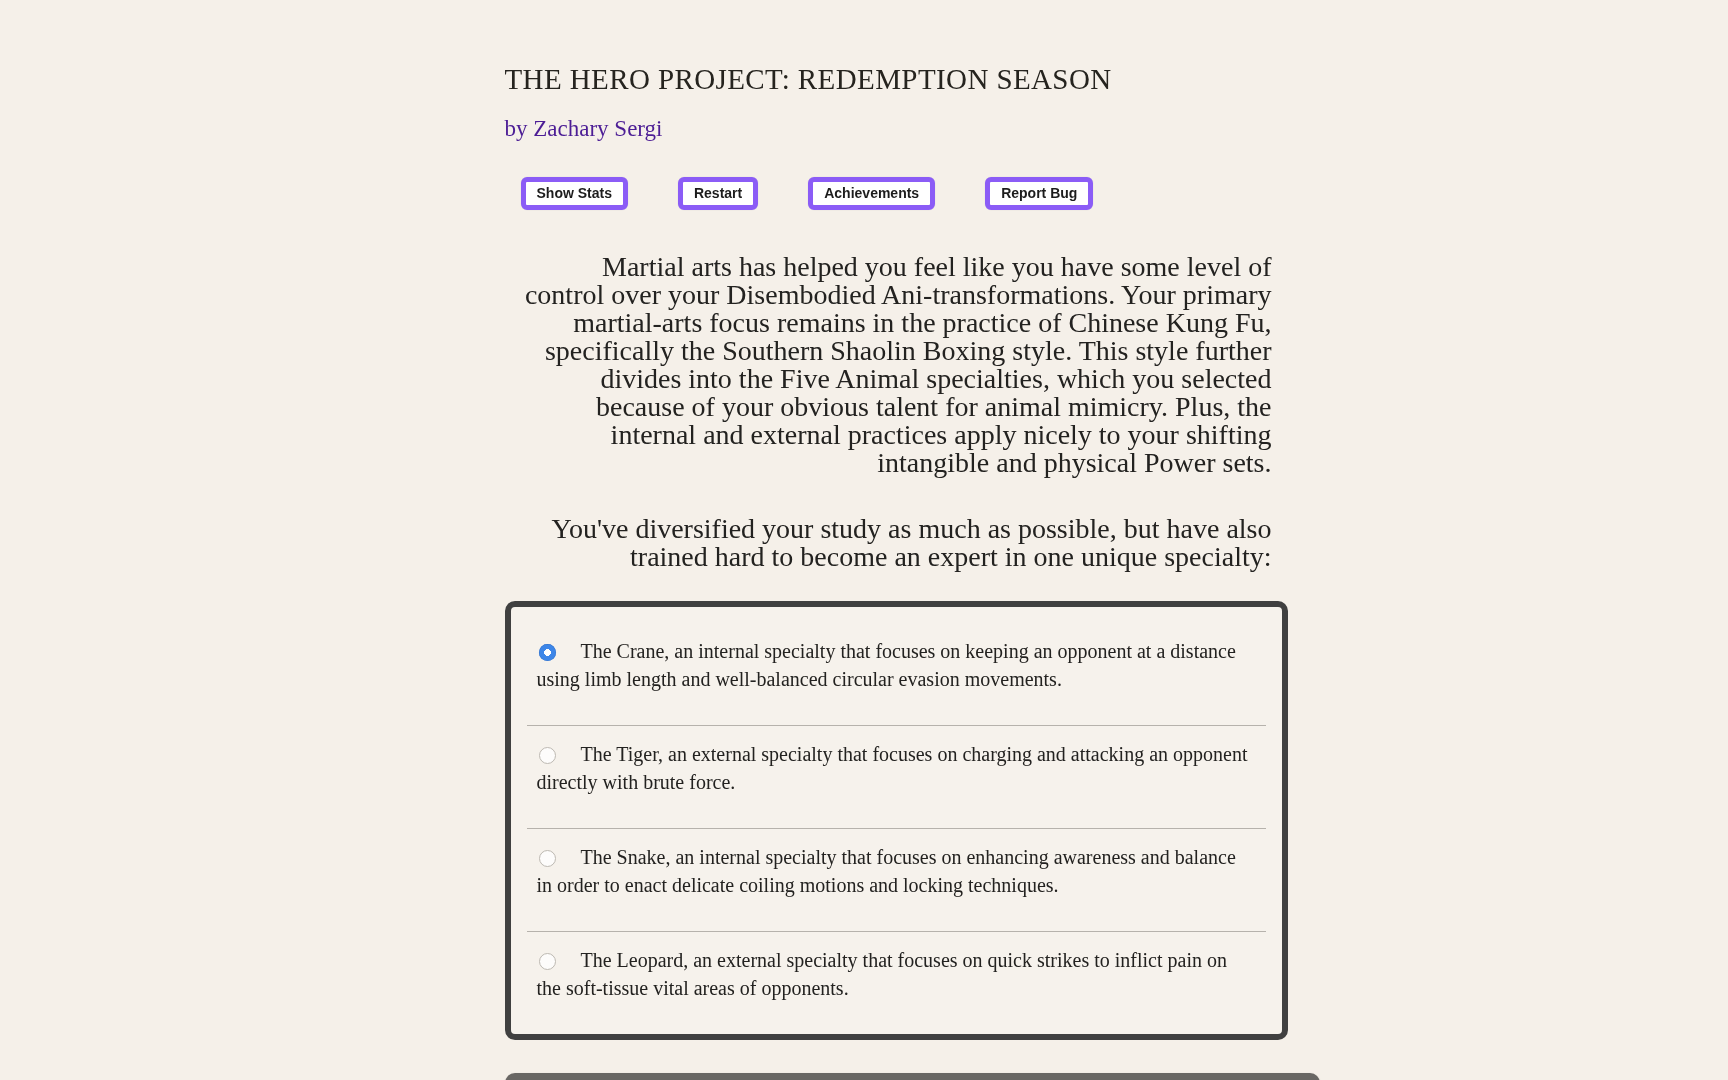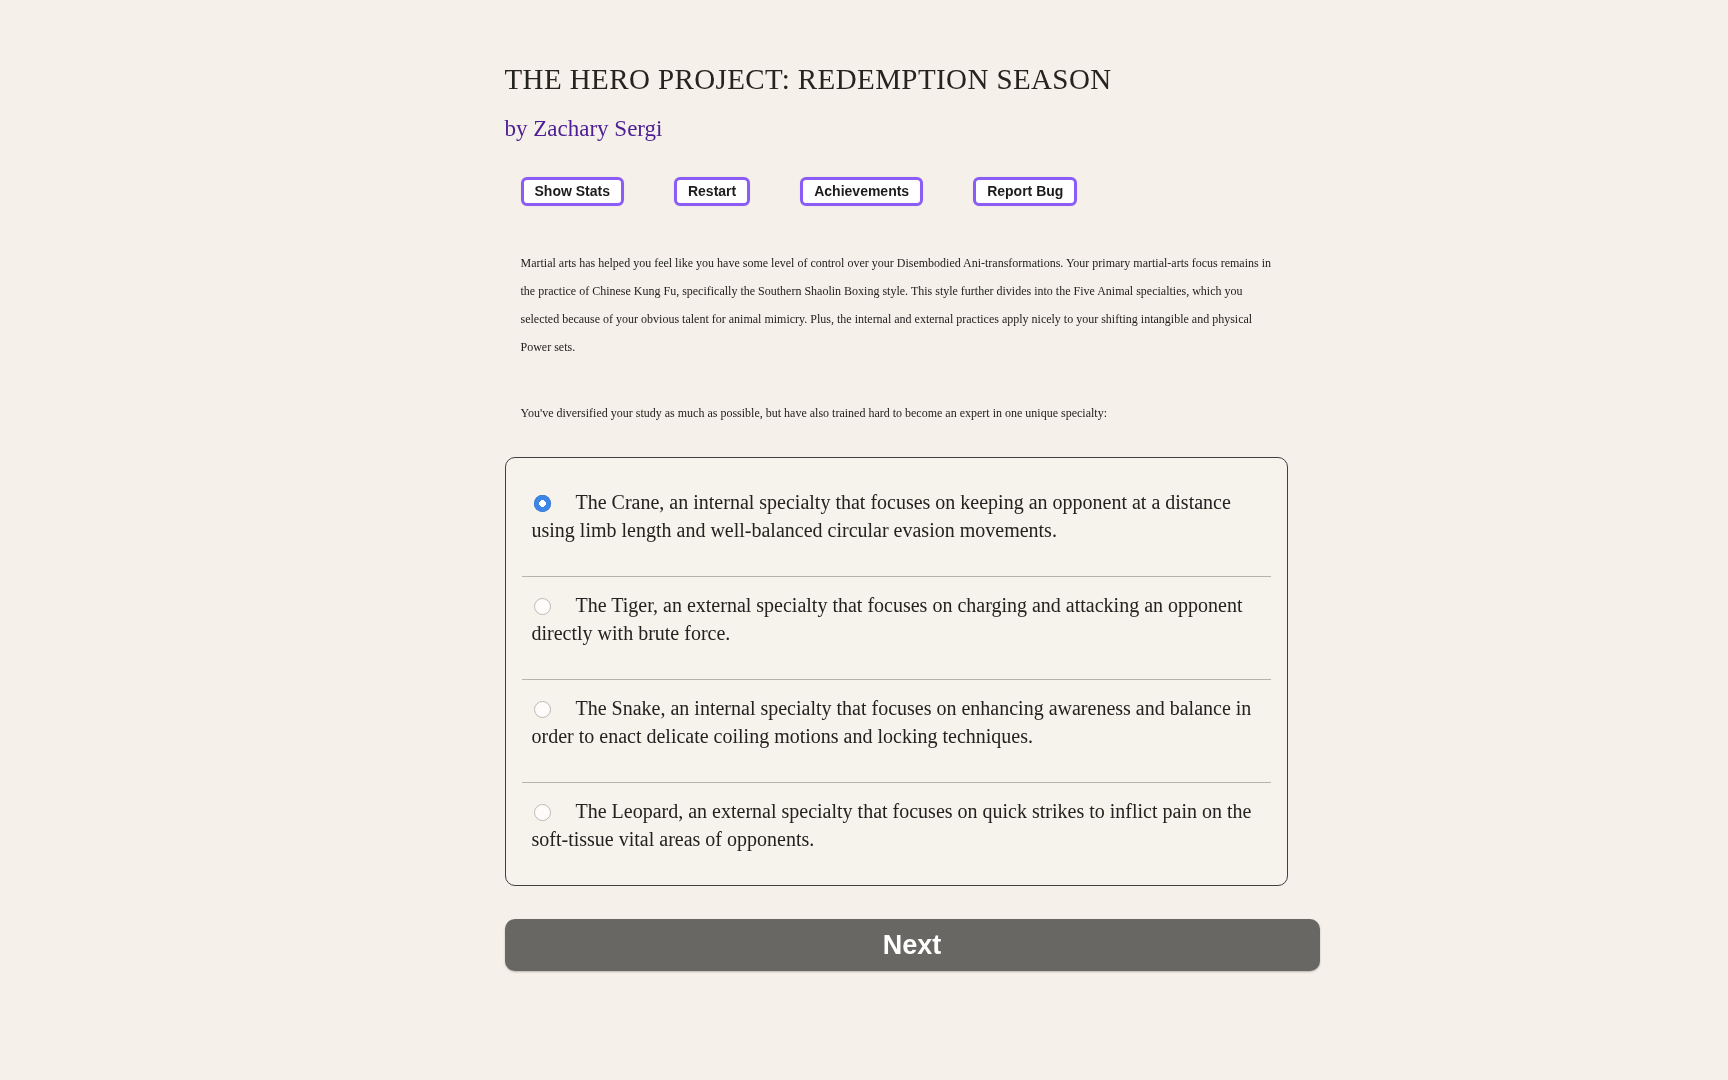--- a/index.html
+++ b/index.html
@@ -38,37 +38,38 @@
     gap: 18px;
     margin-bottom: 27px;
   }
 
   .toolbar button {
     font-family: "Liberation Sans", sans-serif;
     font-size: 14px;
     font-weight: 600;
     color: #1c1c1c;
     background: #ffffff;
-    border: 3px solid #8b5cf6;
+    border: 5px solid #8b5cf6;
     border-radius: 6px;
     padding: 3px 11px 4px 11px;
     cursor: pointer;
     box-shadow: 0 0 0 0.5px rgba(0,0,0,0.04);
   }
 
   .story p {
-    font-size: 12px;
+    font-size: 28px;
     line-height: 28px;
     color: #232220;
     margin-bottom: 30px;
+    text-align: right;
   }
   .story p + p { margin-top: 38px; }
 
   .choices {
-    border: 1px solid #404040;
+    border: 6px solid #404040;
     border-radius: 10px;
     background: #f6f2ec;
     overflow: hidden;
     margin-top: 2px;
   }
 
   .choice-row {
     display: block;
     padding: 14px 16px 16px 10px;
     font-size: 20px;

